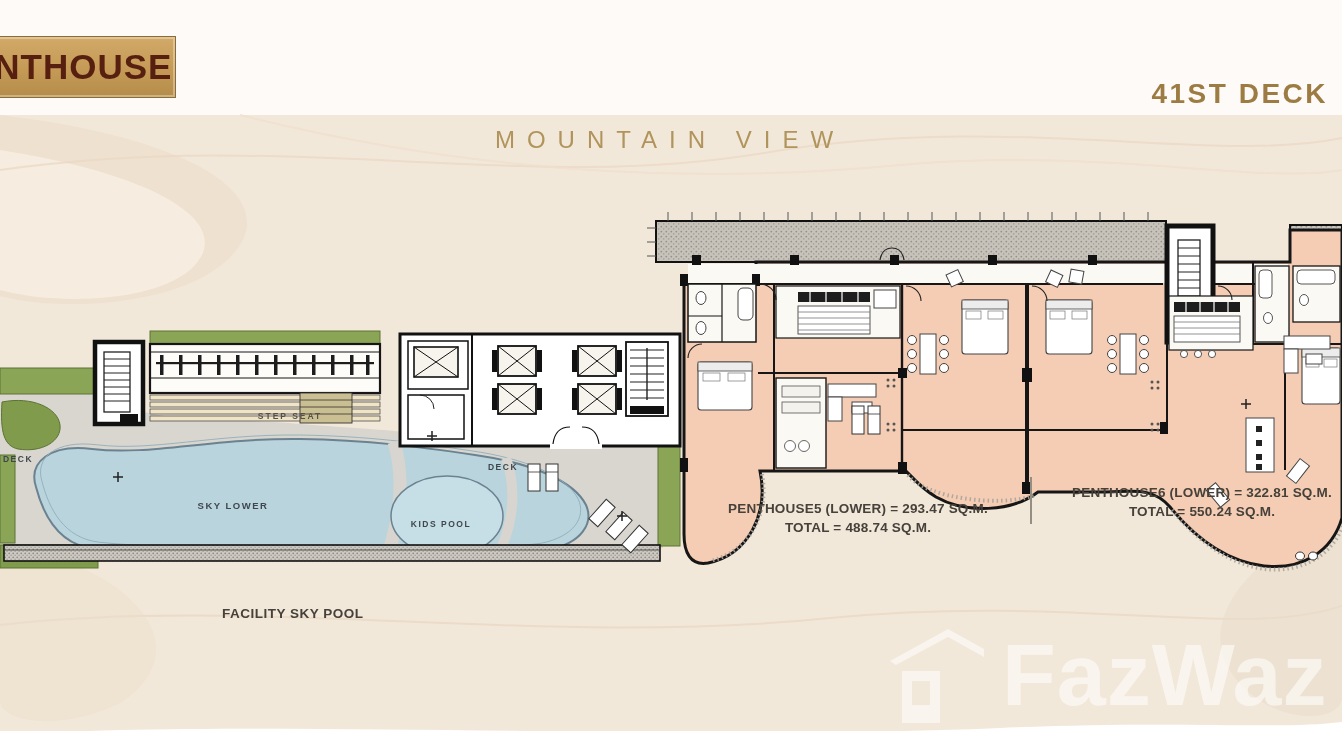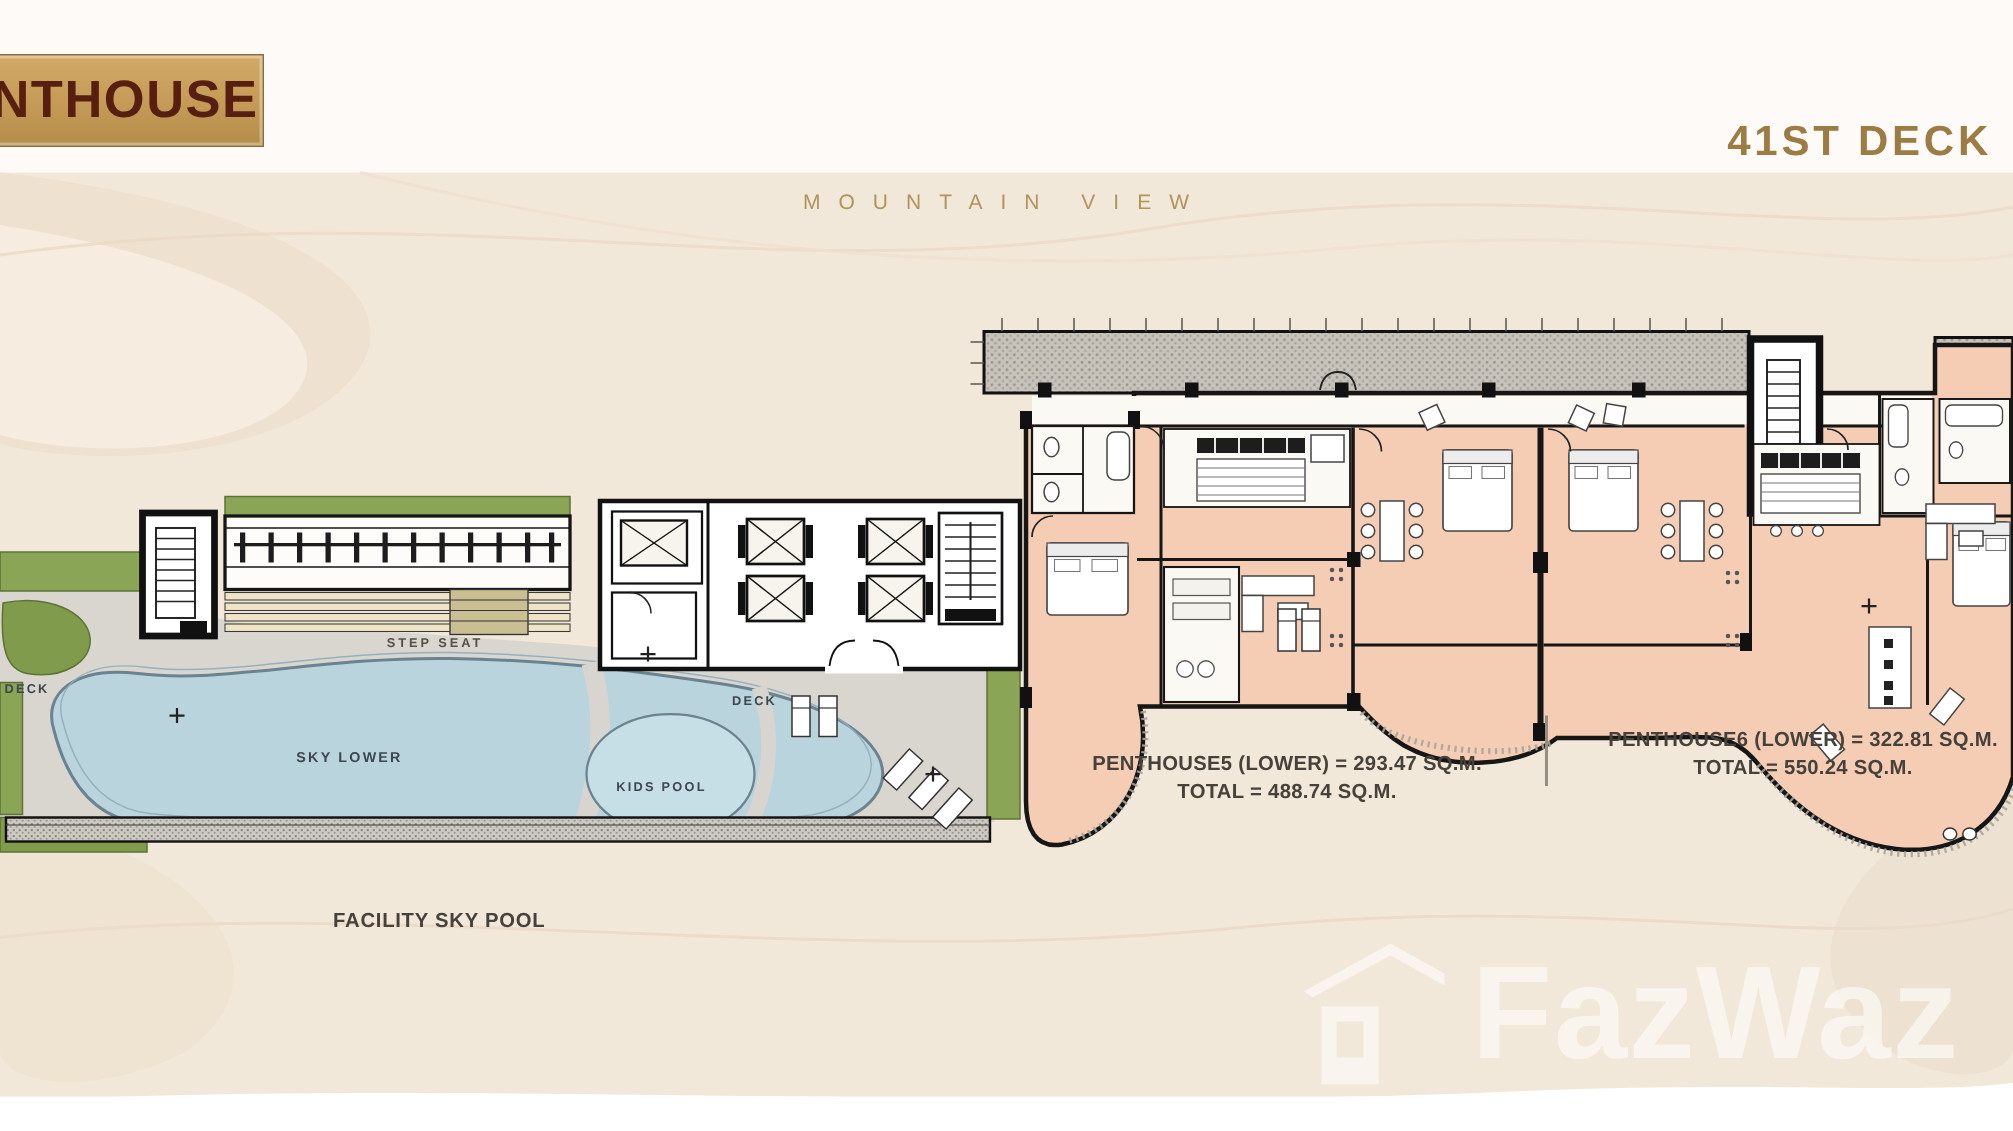--- a/index.html
+++ b/index.html
@@ -8,38 +8,38 @@
   .stage{position:absolute;inset:0;width:1342px;height:754px;}
   svg.plan{position:absolute;left:0;top:0;z-index:1;}
   .label{position:absolute;z-index:4;white-space:nowrap;}
 
   .badge{left:-58px;top:36px;width:232px;height:60px;z-index:5;
          background:linear-gradient(180deg,#d2a968 0%,#c59a56 55%,#b48c4a 100%);
          border:1px solid #8a6c38;box-shadow:inset 0 0 0 2px rgba(255,250,240,.35);
          color:#571f10;font-size:35px;font-weight:bold;letter-spacing:1px;
          display:flex;align-items:center;justify-content:center;}
   .floor{right:14px;top:78px;font-size:28px;font-weight:600;color:#9c7c43;letter-spacing:2.5px;}
-  .view{left:670px;transform:translateX(-50%);font-size:14px;font-weight:500;
+  .view{left:670px;transform:translateX(-50%);font-size:24px;font-weight:500;
         color:#b1945c;letter-spacing:12px;}
   .view-top{top:126px;}
   .view-bottom{top:682px;}
   .unit-label{text-align:center;transform:translateX(-50%);color:#46413a;
               font-size:13.5px;font-weight:600;line-height:19px;letter-spacing:.2px;}
   .unit-label.u5{left:858px;top:483px;margin-top:16px;}
   .unit-label.u6{left:1202px;top:483px;}
   .unit-divider{left:1030px;top:477px;width:2px;height:47px;background:#948e83;z-index:4;position:absolute;}
   .plab{transform:translateX(-50%);color:#3e474e;font-size:9.5px;font-weight:600;letter-spacing:1.5px;}
   .lab-sky{left:233px;top:500px;}
   .lab-kids{left:441px;top:519px;font-size:8.5px;}
   .lab-deck-r{left:503px;top:462px;font-size:8.5px;}
   .lab-deck-l{left:18px;top:454px;font-size:8.5px;}
-  .lab-step{left:278px;top:423px;color:#55504a;font-size:8.5px;letter-spacing:2px;padding-left:24px;}
+  .lab-step{left:278px;top:411px;color:#55504a;font-size:8.5px;letter-spacing:2px;padding-left:24px;}
   .lab-fac{left:222px;top:606px;transform:none;color:#46413a;font-size:13.5px;
            font-weight:700;letter-spacing:.5px;}
-  .watermark{position:absolute;left:867px;top:624px;z-index:2;display:flex;align-items:center;
+  .watermark{position:absolute;left:888px;top:624px;z-index:2;display:flex;align-items:center;
              gap:10px;color:rgba(255,255,255,0.55);text-align:right;}
   .watermark .wm-text{font-size:88px;font-weight:800;letter-spacing:1px;}
 </style>
 </head>
 <body>
 
 <div class="stage">
 
 <svg class="plan" width="1342" height="754" viewBox="0 0 1342 754">
   <defs>

